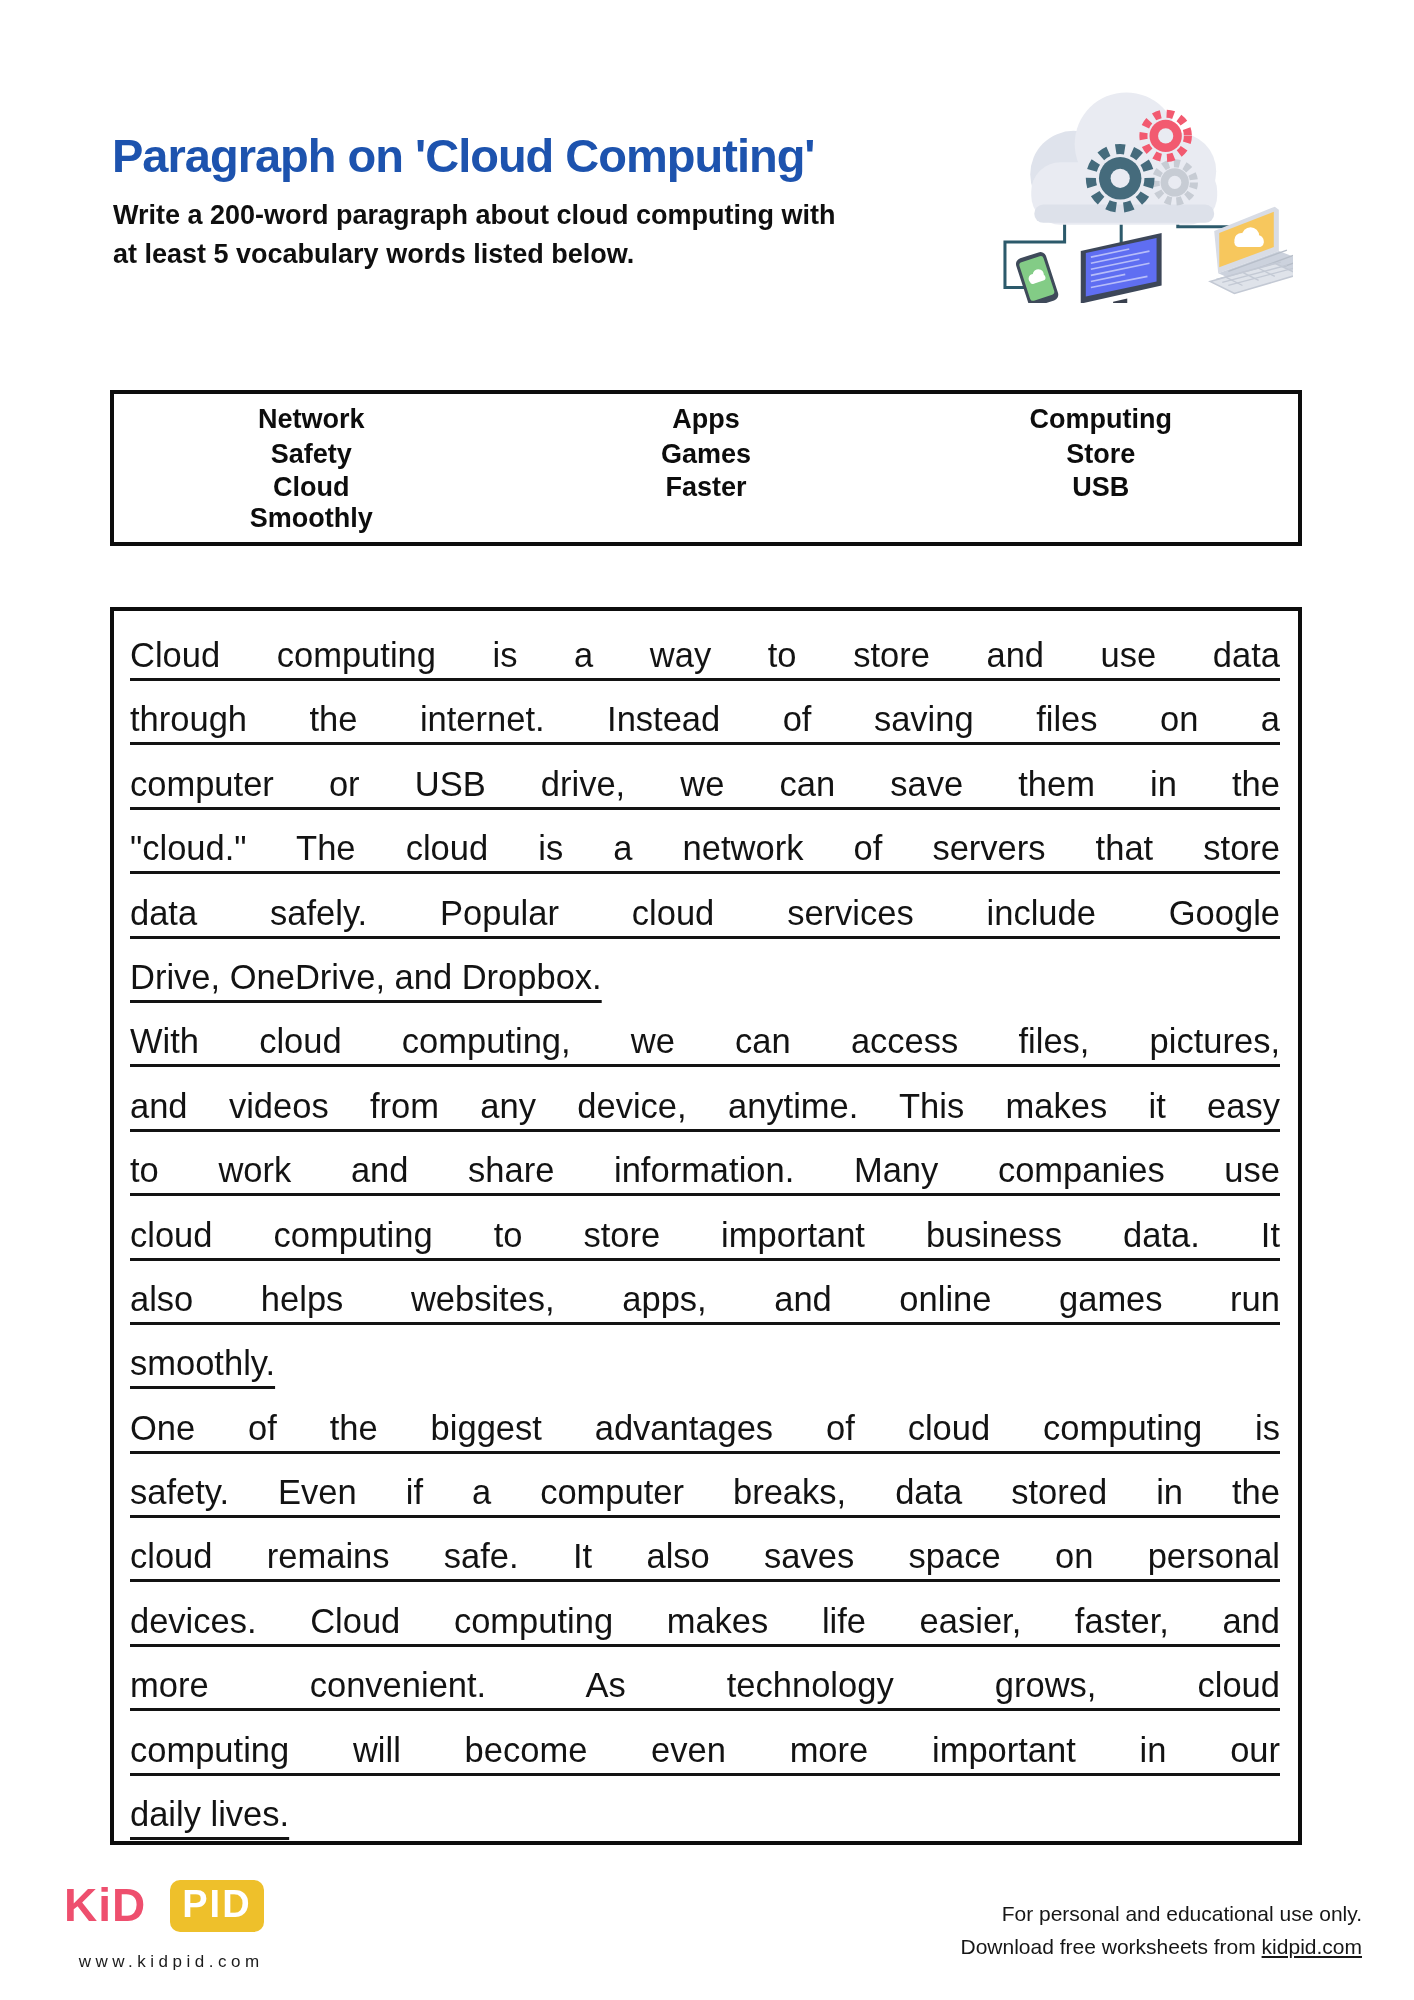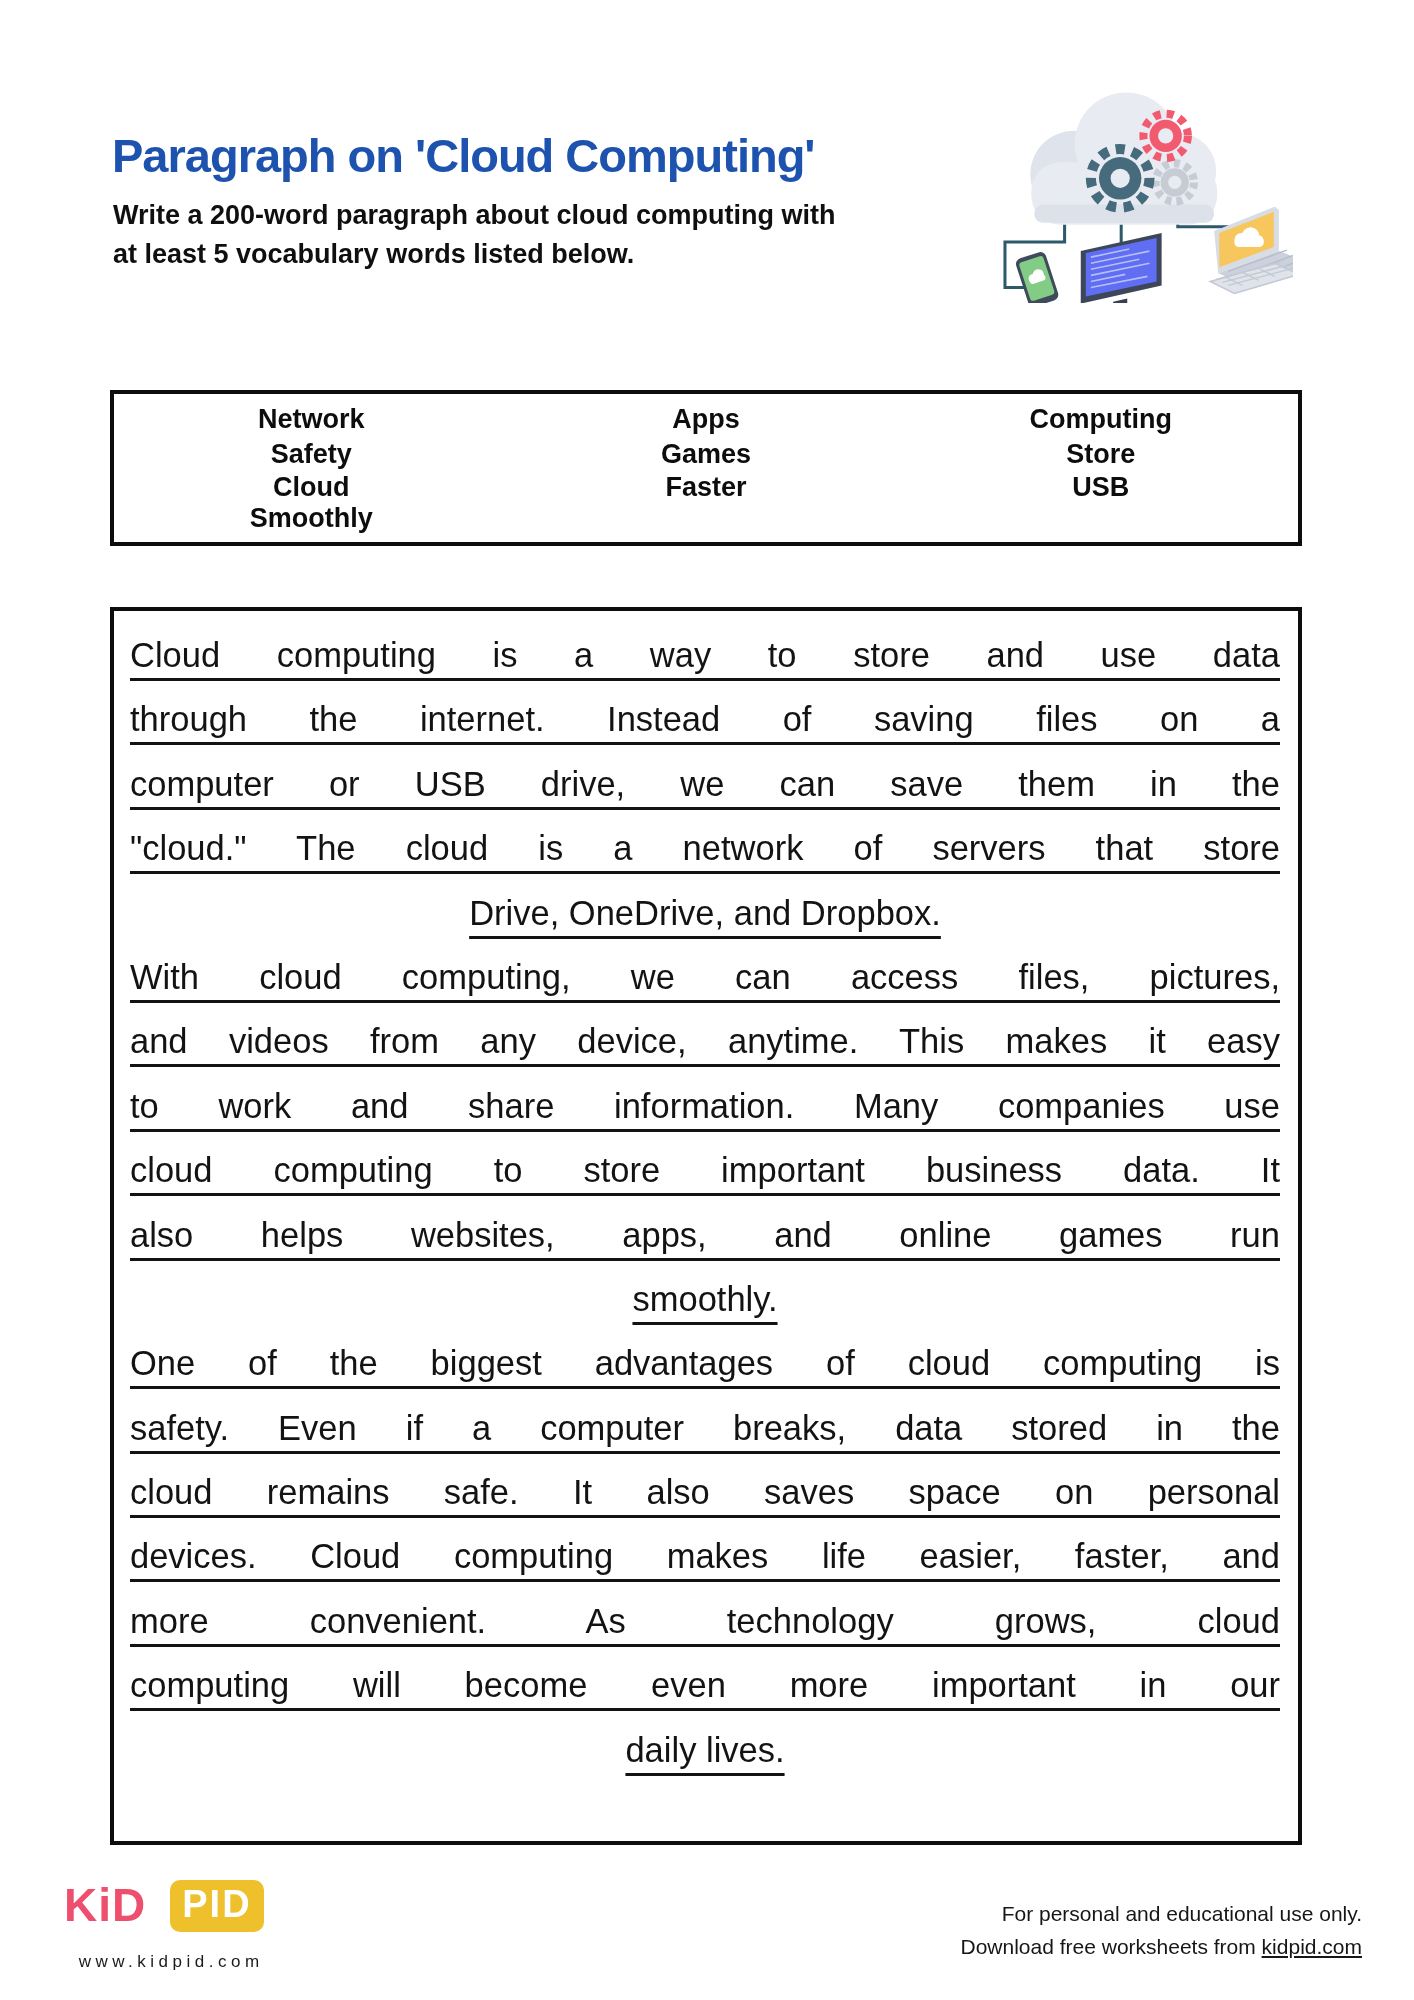--- a/index.html
+++ b/index.html
@@ -42,21 +42,20 @@
     padding:12px 18px 0 16px;
   }
   .line{
     font-size:34.5px;color:#131313;
     height:64.4px;line-height:64.4px;
     white-space:nowrap;
     text-decoration:underline;
     text-decoration-thickness:3px;
     text-underline-offset:11px;
     text-decoration-color:#131313;
-    text-align:center;
   }
   .line.just{
     white-space:normal;
     text-align:justify;
     text-align-last:justify;
     overflow:hidden;
   }
   
   .footer-left{position:absolute;left:64px;top:1878px;}
   .logo{display:flex;align-items:flex-end;}
@@ -188,20 +187,21 @@
       <div class="vocab-word">USB</div>
       <div class="vocab-word">Smoothly</div>
     </div>
 
   <div class="para-box">
 
   <div class="line just">Cloud computing is a way to store and use data</div>
       <div class="line just">through the internet. Instead of saving files on a</div>
       <div class="line just">computer or USB drive, we can save them in the</div>
       <div class="line just">"cloud." The cloud is a network of servers that store</div>
+      <div class="line just">data safely. Popular cloud services include Google</div>
       <div class="line">Drive, OneDrive, and Dropbox.</div>
       <div class="line just">With cloud computing, we can access files, pictures,</div>
       <div class="line just">and videos from any device, anytime. This makes it easy</div>
       <div class="line just">to work and share information. Many companies use</div>
       <div class="line just">cloud computing to store important business data. It</div>
       <div class="line just">also helps websites, apps, and online games run</div>
       <div class="line">smoothly.</div>
       <div class="line just">One of the biggest advantages of cloud computing is</div>
       <div class="line just">safety. Even if a computer breaks, data stored in the</div>
       <div class="line just">cloud remains safe. It also saves space on personal</div>

